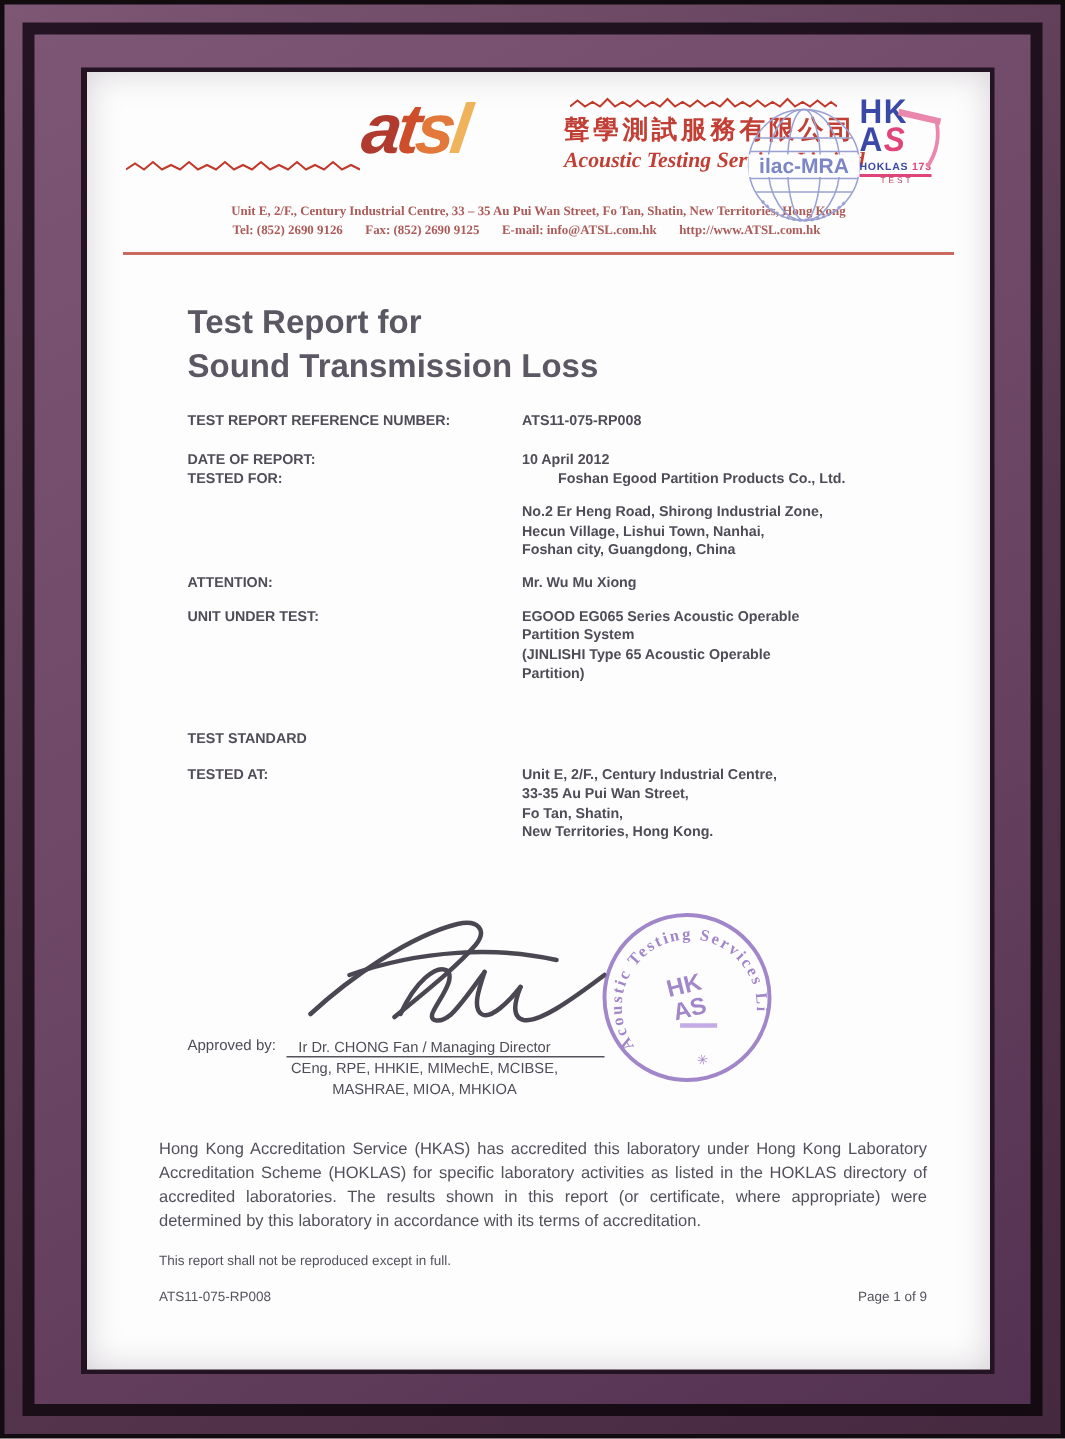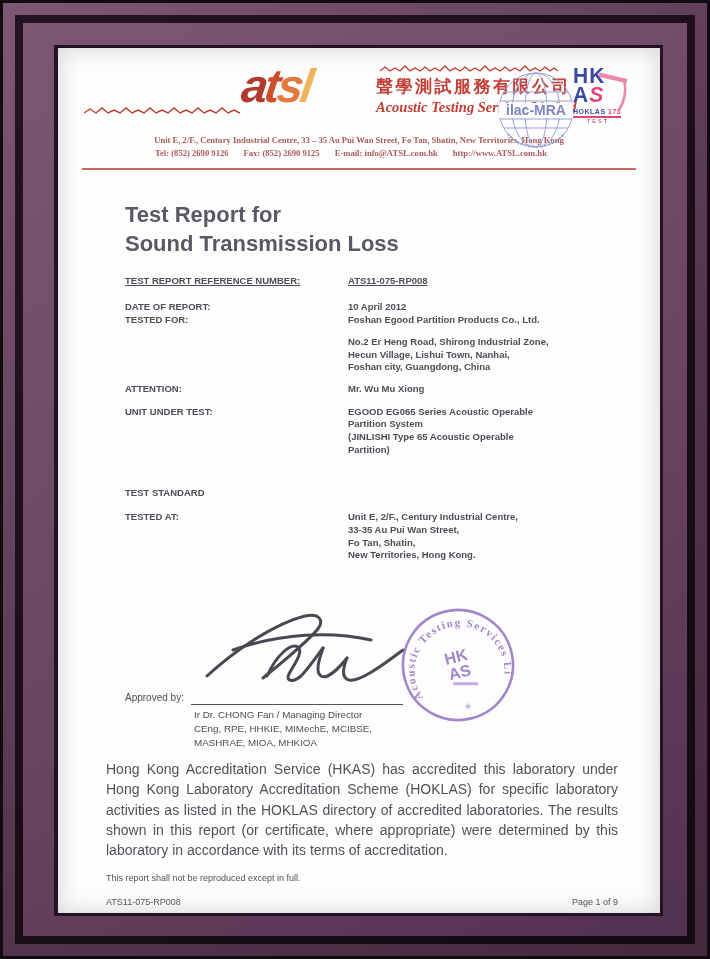--- a/index.html
+++ b/index.html
@@ -53,23 +53,23 @@
   .row{display:flex;}
   .lbl{width:223px;flex:none;}
   .val{flex:1;}
   .val.justify div{text-align:justify;text-align-last:left;}
   
   .approval{position:relative;margin:46px 0 0 67px;height:143px;font-size:9.5px;}
   .sig-svg{position:absolute;left:74px;top:2px;}
   .stamp{position:absolute;left:272px;top:-4px;opacity:.82;transform:rotate(-14deg);}
   .approved-label{position:absolute;left:0;top:84px;font-size:10px;color:#4f4c57;}
   .sig-line{position:absolute;left:66px;top:96px;width:212px;border-bottom:1.5px solid #55525c;}
-  .sig-name{position:absolute;left:69px;top:100px;font-size:9.8px;color:#4f4c57;line-height:1.4;}
-  
-  .accreditation{margin:8px 42px 0 48px;font-size:14px;color:#53505a;line-height:1.45;
+  .sig-name{position:absolute;left:69px;top:84px;font-size:9.8px;color:#4f4c57;line-height:1.4;text-align:center;}
+  
+  .accreditation{margin:8px 42px 0 48px;font-size:11px;color:#53505a;line-height:1.45;
      text-align:justify;font-weight:500;}
   .reproduction{margin:12px 42px 0 48px;font-size:9px;color:#53505a;font-weight:500;}
   .bottom-row{display:flex;justify-content:space-between;margin:14px 42px 0 48px;
      font-size:9px;color:#55525c;}
 </style>
 </head>
 <body>
 
 <div>
   <div class="frame-band1"></div>
@@ -130,33 +130,33 @@
     <div class="addr-parts"><span>Tel: (852) 2690 9126</span><span>Fax: (852) 2690 9125</span><span>E-mail: info@ATSL.com.hk</span><span>http://www.ATSL.com.hk</span></div>
   </div>
   <div class="divider"></div>
 
   <div class="title">
       <div>Test Report for</div>
       <div>Sound Transmission Loss</div>
     </div>
 
   <div class="fields">
-      <div class="row" style="margin-bottom: 14px; text-decoration: underline;">
+      <div class="row" style="margin-bottom: 14px;">
         <div class="lbl">TEST REPORT REFERENCE NUMBER:</div>
         <div class="val">
           <div>ATS11-075-RP008</div>
         </div>
       </div>
       <div class="row" style="margin-bottom: 0;">
         <div class="lbl">DATE OF REPORT:</div>
         <div class="val">
           <div>10 April 2012</div>
         </div>
       </div>
-      <div class="row" style="margin-bottom: 9px;">
+      <div class="row" style="margin-bottom: 9px; gap: 24px;">
         <div class="lbl">TESTED FOR:</div>
         <div class="val">
           <div>Foshan Egood Partition Products Co., Ltd.</div>
         </div>
       </div>
       <div class="row" style="margin-bottom: 9px;">
         <div class="lbl"></div>
         <div class="val">
           <div>No.2 Er Heng Road, Shirong Industrial Zone,</div>
           <div>Hecun Village, Lishui Town, Nanhai,</div>

